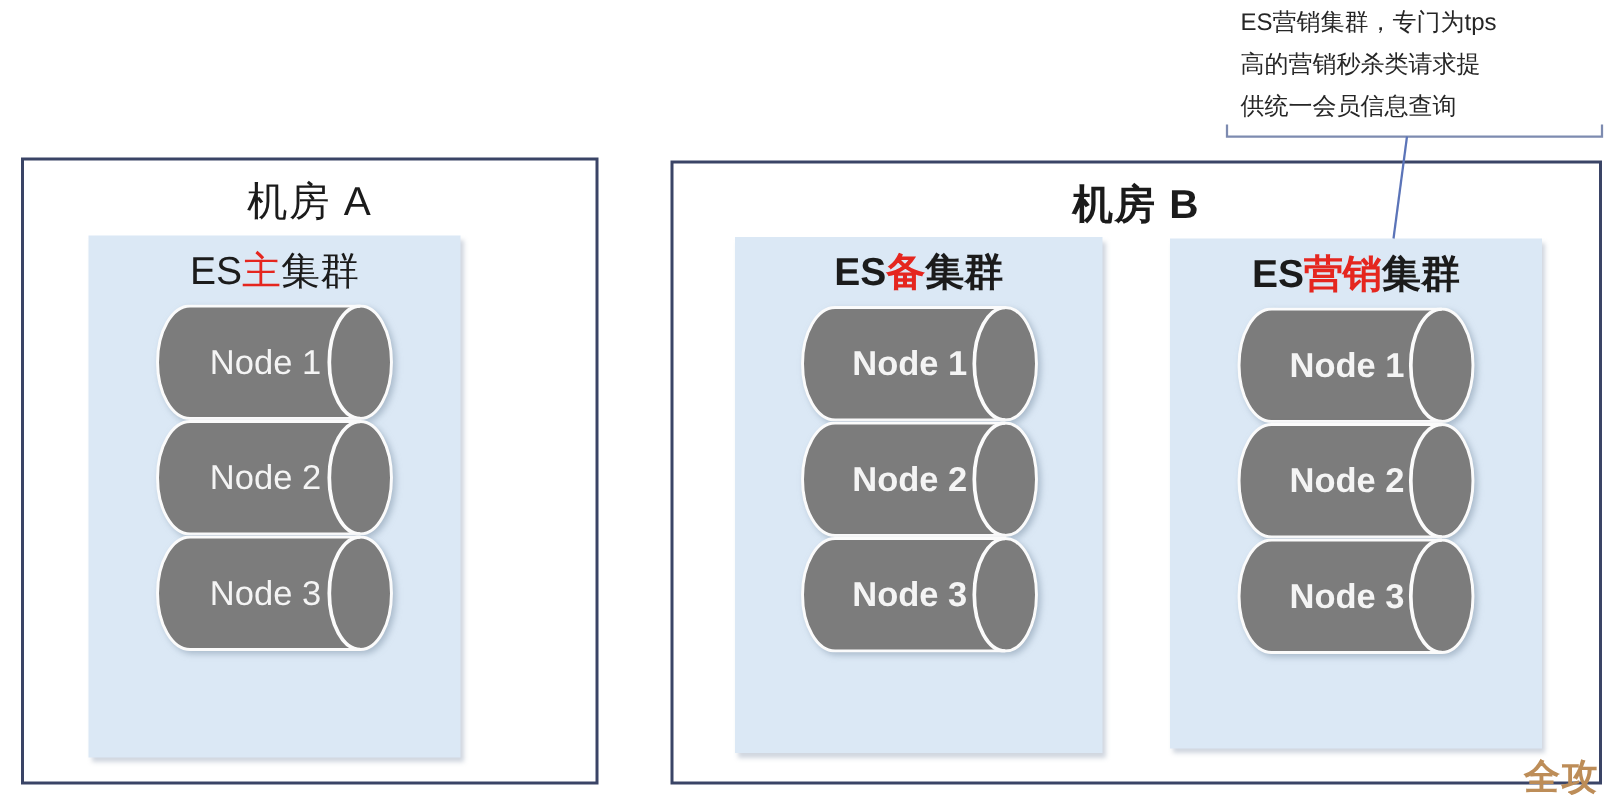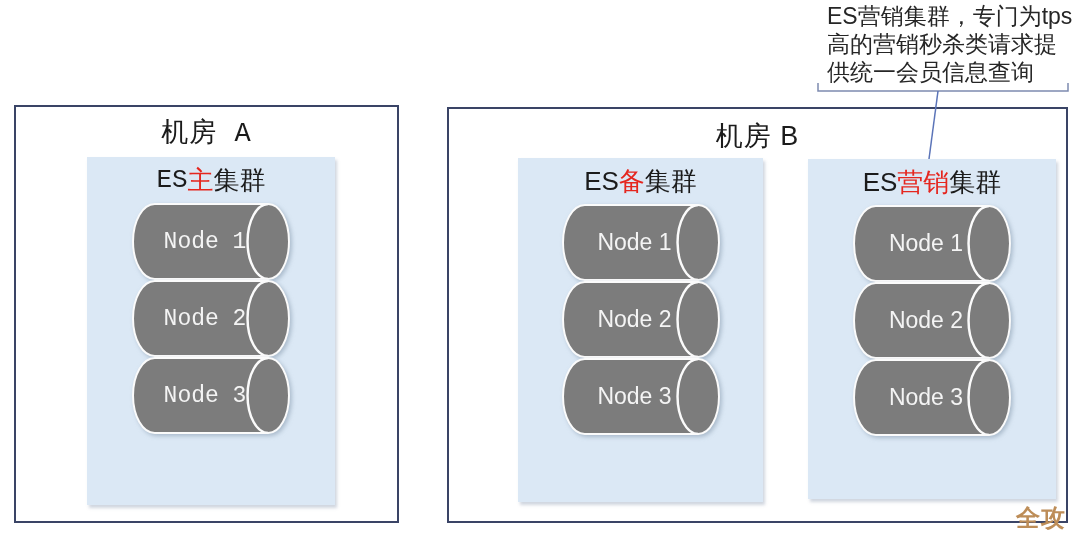--- a/index.html
+++ b/index.html
@@ -17,21 +17,20 @@
   }
   .room-title{
     text-align:center;font-size:27px;line-height:34px;
     margin-top:10px;color:#1b1b1b;letter-spacing:1px;
   }
 
   
   .cluster{
     position:absolute;background:#dbe8f5;box-sizing:border-box;
     box-shadow:2px 3px 3px rgba(150,165,185,0.45);
-    margin-left:28px;
   }
   .cluster-title{
     height:46px;display:flex;align-items:center;justify-content:center;
     font-size:26px;color:#1b1b1b;
   }
   .cluster-title .hl{color:#e5261f;}
 
   .cyl-stack{display:flex;flex-direction:column;align-items:center;}
 
   .cylinder{
@@ -41,21 +40,21 @@
   .cylinder svg{width:100%;height:100%;display:block;}
   .cyl-label{
     position:absolute;left:0;top:0;width:148px;height:77px;
     display:flex;align-items:center;justify-content:center;
     color:#f4f4f4;font-size:23px;
   }
 
   
   .annotation{
     position:absolute;left:827px;top:2px;width:250px;
-    font-size:23px;line-height:28px;color:#262626;
+    font-size:16px;line-height:28px;color:#262626;
     white-space:pre-line;
   }
 
   
   .overlay{
     position:absolute;left:0;top:0;width:1080px;height:537px;
     pointer-events:none;
   }
 
   
@@ -67,21 +66,21 @@
 </style>
 </head>
 <body>
 
 <div class="canvas">
 
   <div class="annotation">ES营销集群，专门为tps
 高的营销秒杀类请求提
 供统一会员信息查询</div>
 
-  <div class="room" style="left:14px;top:105px;width:385px;height:418px;font-family:Liberation Mono, monospace;">
+  <div class="room" style="left:14px;top:105px;width:385px;height:418px;">
     <div class="room-title">机房 A</div>
 
     <div class="cluster" style="left:43px;top:50px;width:248px;height:348px;">
       <div class="cluster-title">
         <span>ES </span>
         <span class="hl">主</span>
         <span>集群</span>
       </div>
       <div class="cyl-stack">
         <div class="cylinder">
@@ -102,21 +101,21 @@
           <svg viewBox="0 0 160 78">
             <path d="M23,1 L138,1 A21,38 0 0 1 138,77 L23,77 A22,38 0 0 1 23,1 Z" fill="#7c7c7c" stroke="#fbfbfb" stroke-width="2"></path>
             <path d="M138,1 A21,38 0 0 0 138,77" fill="none" stroke="#fbfbfb" stroke-width="2.5"></path>
           </svg>
           <span class="cyl-label">Node 3</span>
         </div>
       </div>
     </div>
   </div>
 
-  <div class="room" style="left:447px;top:107px;width:621px;height:416px;">
+  <div class="room" style="left:447px;top:107px;width:621px;height:416px;font-weight:bold;">
     <div class="room-title">机房 B</div>
 
     <div class="cluster" style="left:41px;top:49px;width:245px;height:344px;">
       <div class="cluster-title">
         <span>ES </span>
         <span class="hl">备</span>
         <span>集群</span>
       </div>
       <div class="cyl-stack">
         <div class="cylinder">

